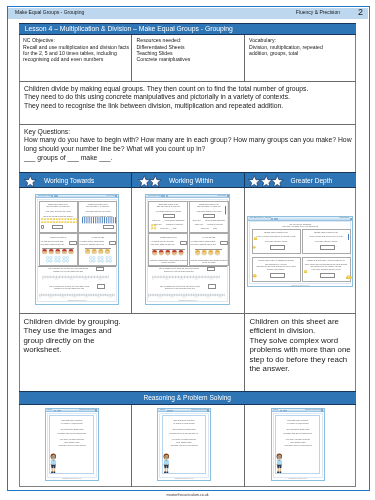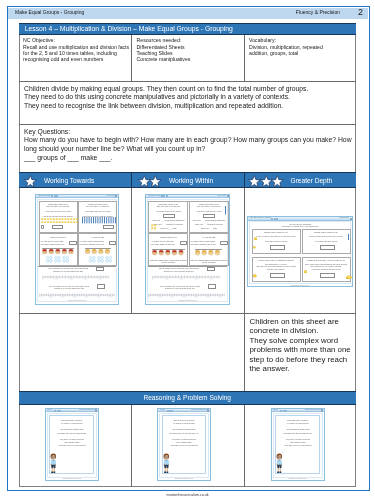--- a/index.html
+++ b/index.html
@@ -762,22 +762,26 @@
                   <ellipse cx="5.5" cy="4.2" rx="3.6" ry="2.9" fill="#FFE27A" stroke="#C8960B" stroke-width="0.6"></ellipse>
                 </svg>
               </div>
             </div>
             <div class="mt" style="left:0;right:0;top:63.0px;font-size:1.6px;color:#999;">masterthecurriculum.co.uk</div>
           </div>
         </div>
       </div>
 </div>
 <div class="descrow">
+<div class="dc dc1">Children divide by grouping.
+They use the images and
+group directly on the
+worksheet.</div>
 <div class="dc dc3">Children on this sheet are
-concrete in division.
+efficient in division.
 They solve complex word
 problems with more than one
 step to do before they reach
 the answer.</div>
 </div>
 <div class="rsbar">Reasoning &amp; Problem Solving</div>
 <div class="rsrow">
 <div class="rc rc1">
         <div class="mini" style="left:26.4px;top:3px;width:54px;height:73px;">
           <div class="tb">

